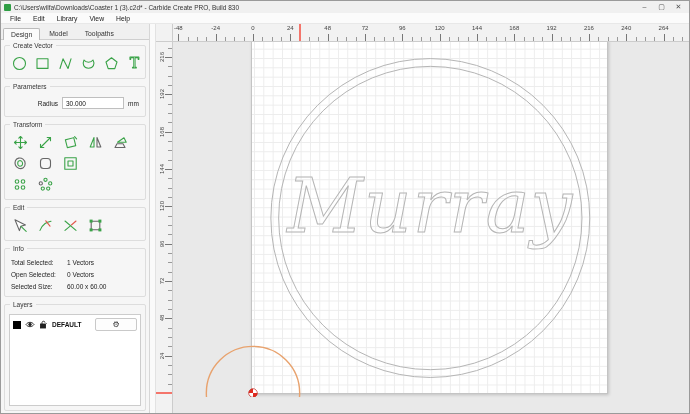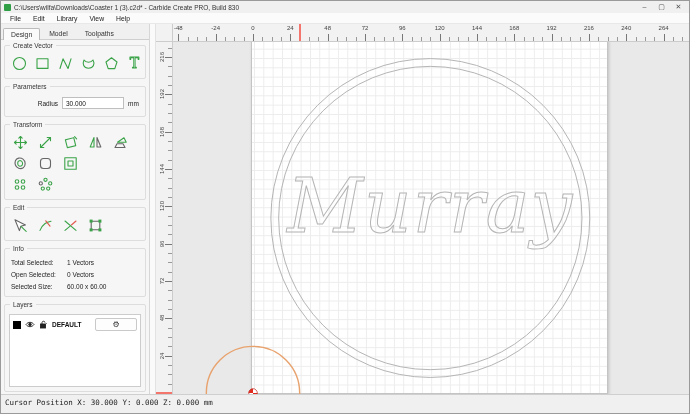--- a/index.html
+++ b/index.html
@@ -436,16 +436,13 @@
               <path d="M0 0 L0 4.3 A4.3 4.3 0 0 0 4.3 0 Z" fill="#e02b20"></path>
               <path d="M0 0 L4.3 0 A4.3 4.3 0 0 0 0 -4.3 Z" fill="#fff"></path>
               <path d="M0 0 L-4.3 0 A4.3 4.3 0 0 0 0 4.3 Z" fill="#fff"></path>
               <circle cx="0" cy="0" r="4.3" fill="none" stroke="#c32017" stroke-width="0.7"></circle>
             </g>
           </svg>
       </div>
     </div>
   </div>
 
-  <div class="statusbar">
-    <span class="status-text">Cursor Position X: 30.000 Y: 0.000 Z: 0.000 mm</span>
-  </div>
 </div>
 
 </body></html>

